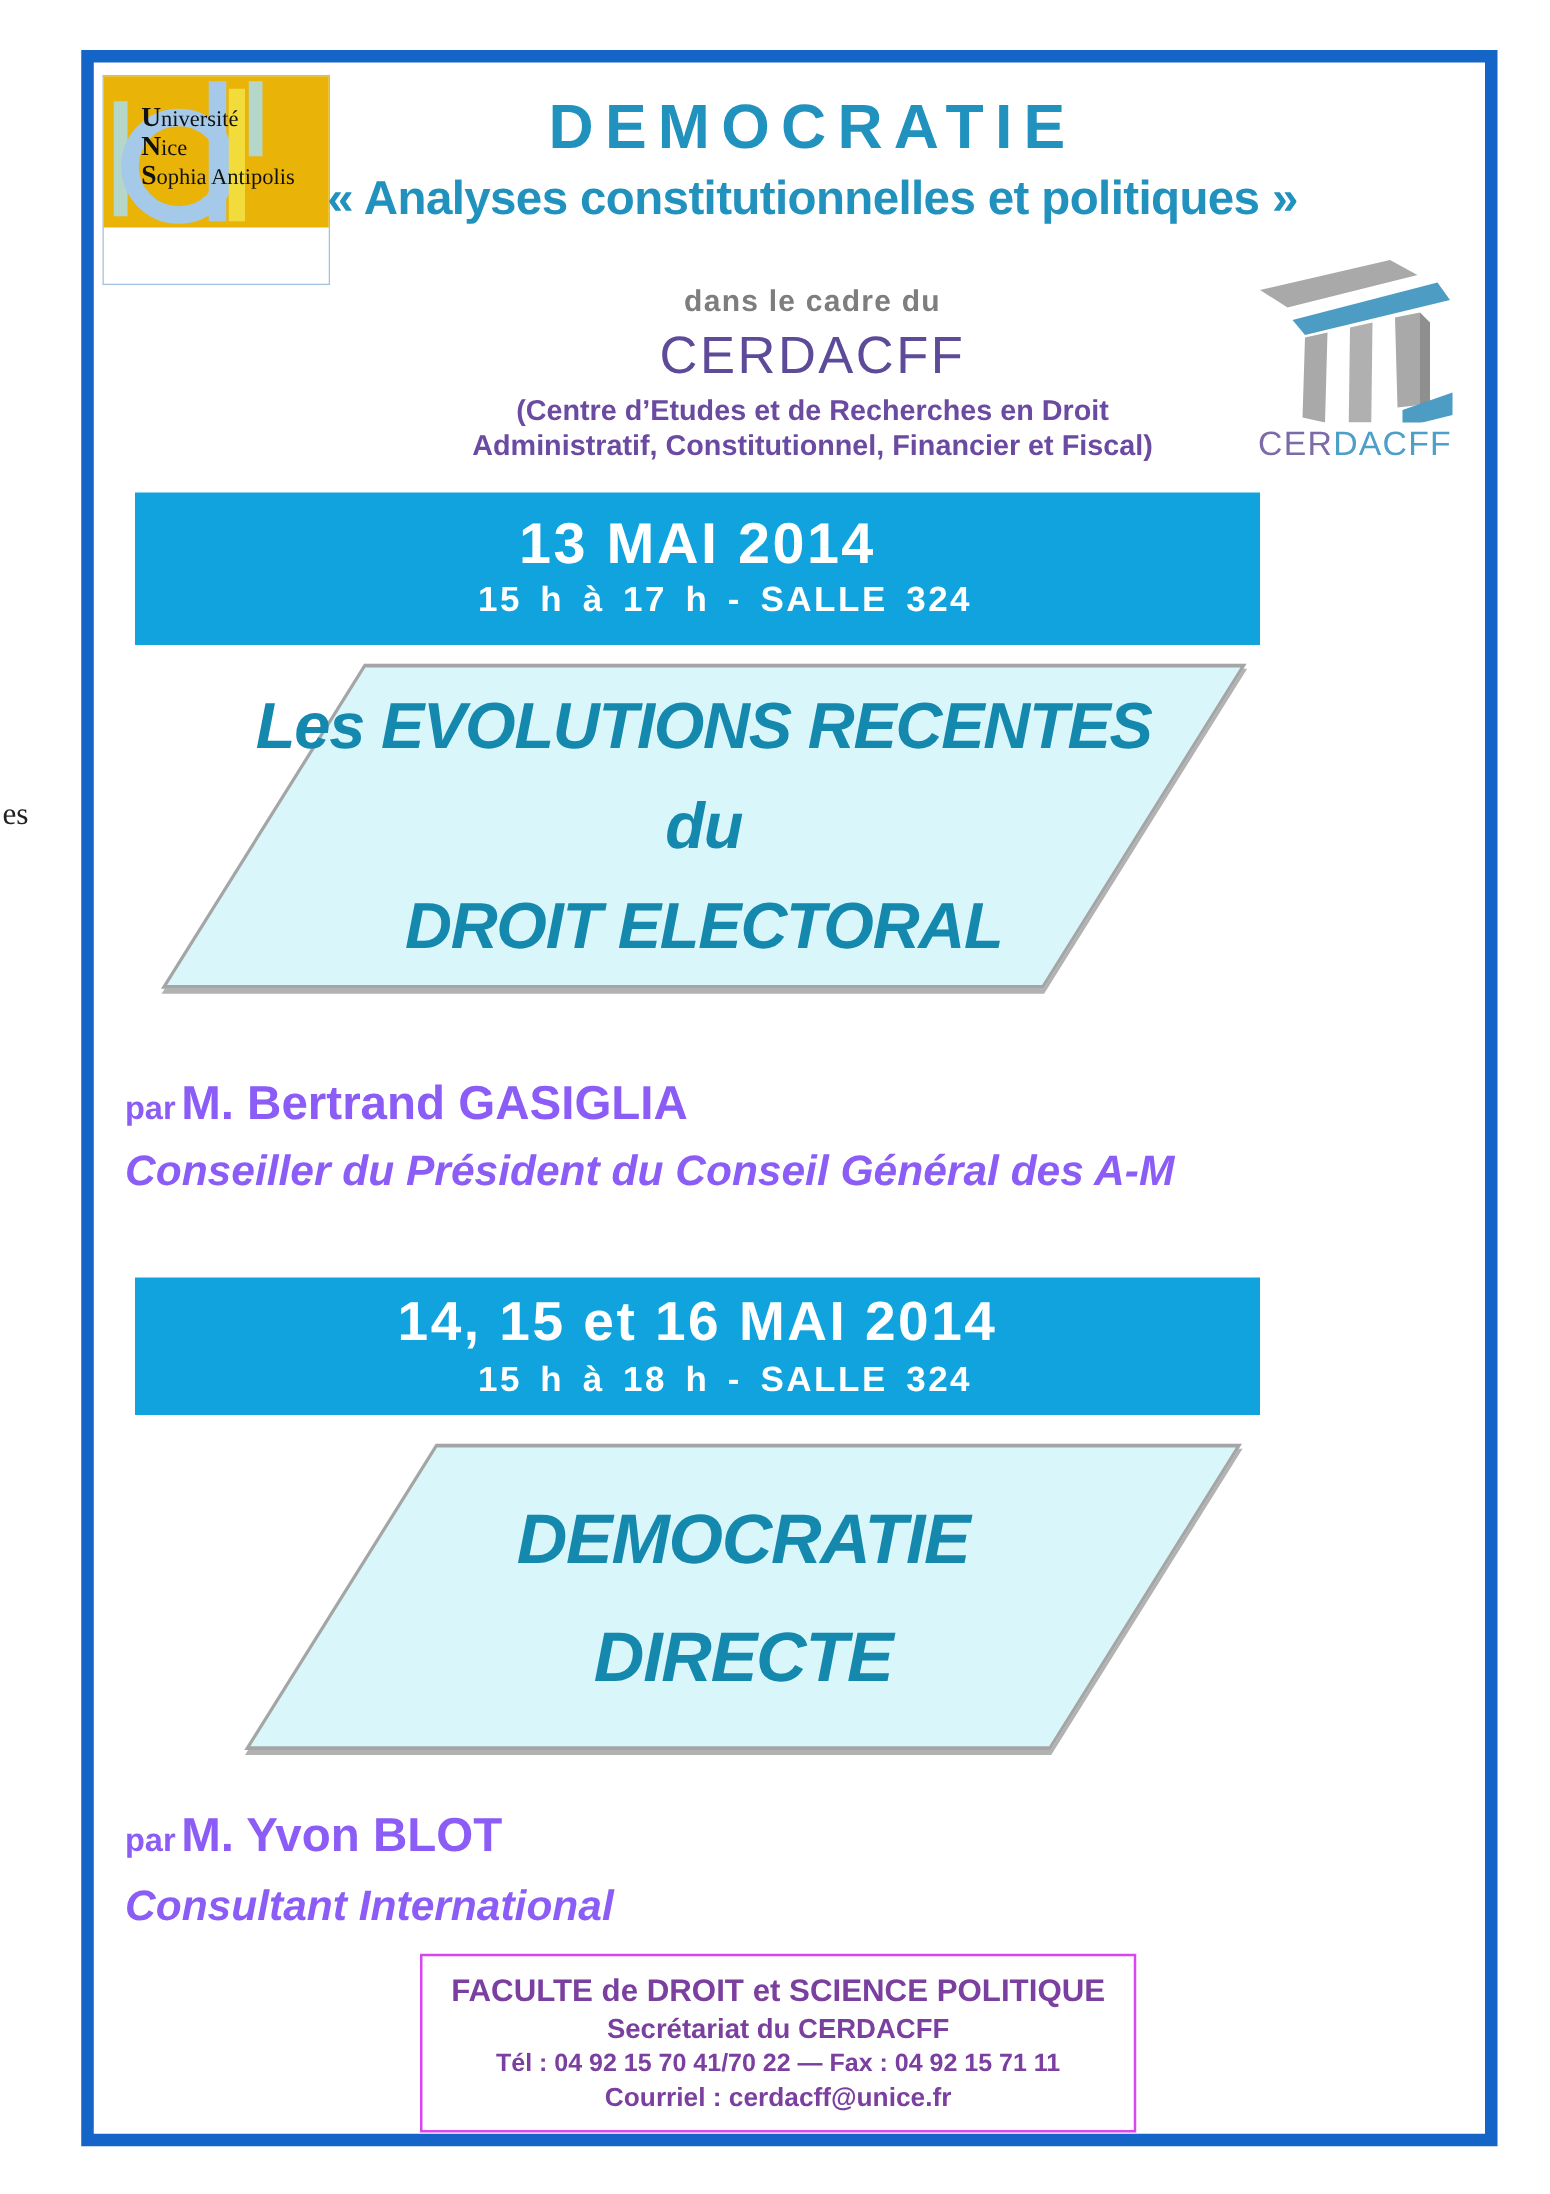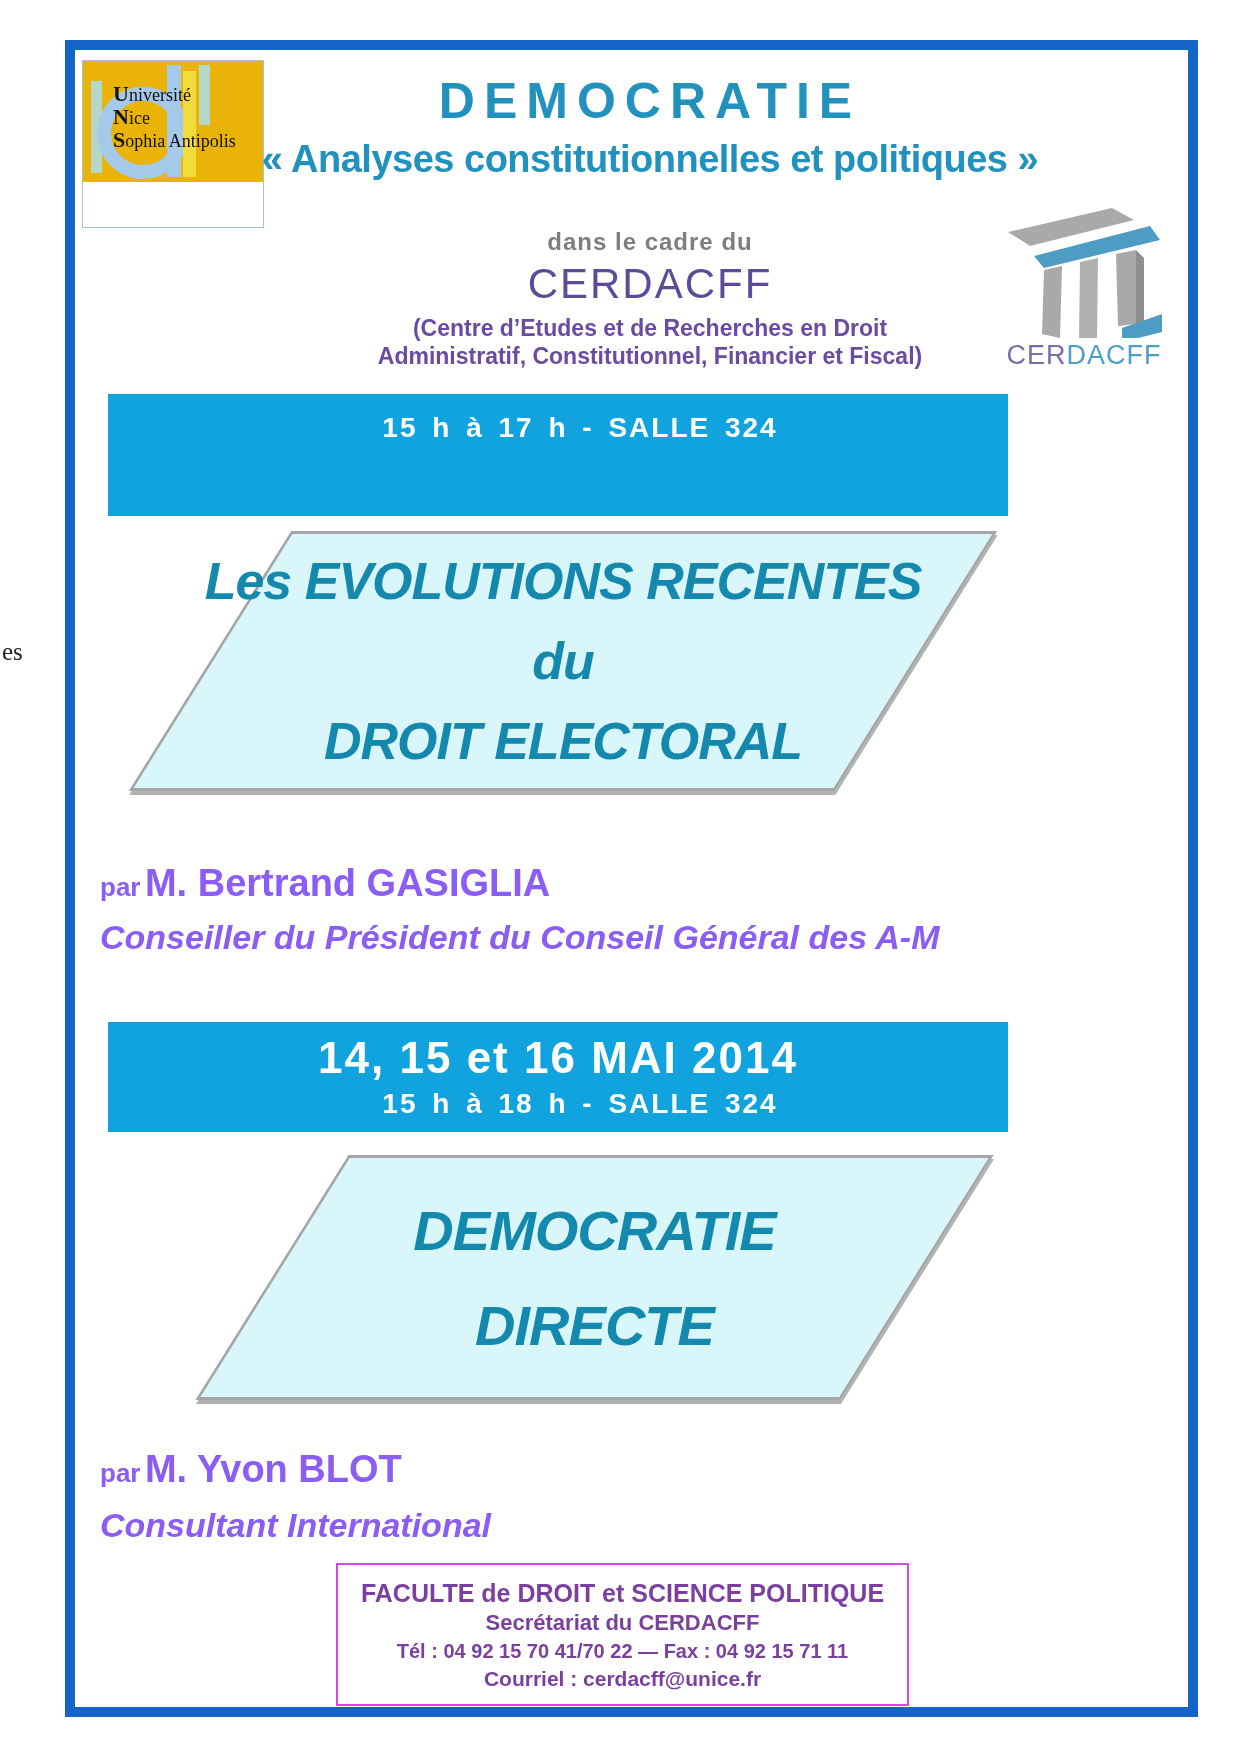--- a/index.html
+++ b/index.html
@@ -116,20 +116,21 @@
     <polygon points="116,54 136,50 136,124 118,126" fill="#a9a9a9"></polygon>
     <polygon points="136,50 144,58 144,130 136,124" fill="#8f8f8f"></polygon>
     <polygon points="122,128 162,114 162,132 122,142" fill="#4d9cc4"></polygon>
   </svg>
   <div class="clogo-word">
     <span class="word-gray">CER</span><span class="word-blue">DACFF</span>
   </div>
 </div>
 
 <div class="abs banner banner1">
+  <div class="d1">13 MAI 2014</div>
   <div class="d2">15 h à 17 h  -  SALLE 324</div>
 </div>
 
 <div class="abs para para1">
   <div class="para-inner">
     <div class="topic-line">Les EVOLUTIONS RECENTES</div>
     <div class="topic-line">du</div>
     <div class="topic-line">DROIT ELECTORAL</div>
   </div>
 </div>

